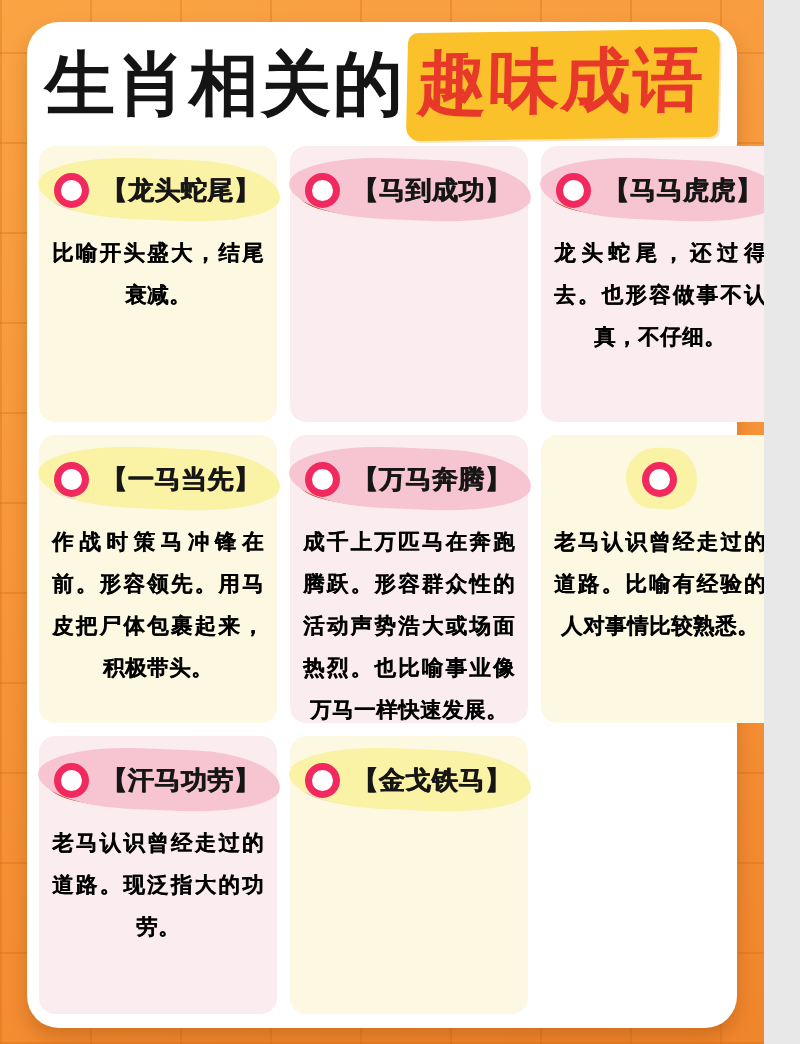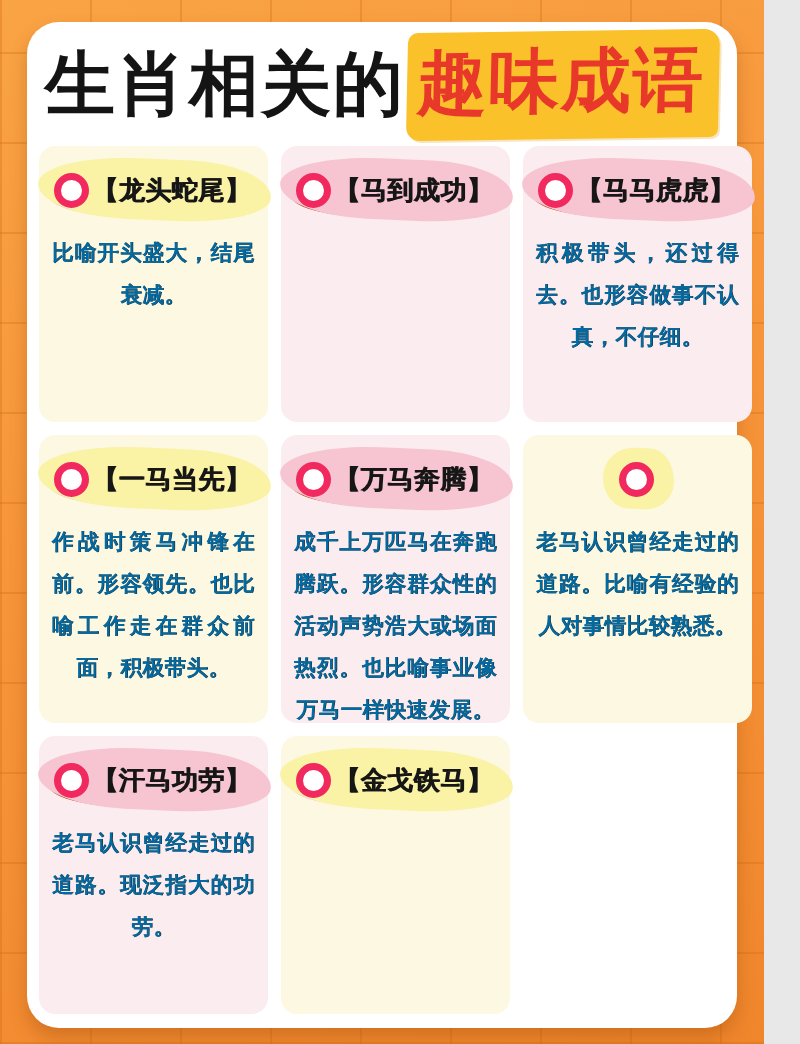--- a/index.html
+++ b/index.html
@@ -53,21 +53,21 @@
     border-radius:16px;
     display:flex;flex-direction:column;align-items:center;
     padding:20px 9px 10px 9px;
     box-sizing:border-box;
   }
   .idiom-card.yellow{background:#FCF8E1;}
   .idiom-card.pink{background:#FBEDEF;}
   
   .blob{
     position:relative;
-    display:flex;align-items:center;justify-content:center;gap:3px;
+    display:flex;align-items:center;justify-content:center;gap:12px;
     padding:7px 8px 9px 6px;
     border-radius:46% 54% 50% 50% / 70% 62% 68% 58%;
     z-index:1;
   }
   .blob::before{
     content:"";
     position:absolute;z-index:-2;
     inset:-7px -12px -3px -10px;
     border-radius:55% 45% 52% 48% / 62% 70% 55% 66%;
     transform:rotate(2.5deg);
@@ -86,21 +86,21 @@
   .idiom-title{
     font-size:26px;font-weight:900;color:#161616;
     letter-spacing:0.5px;white-space:nowrap;
     text-shadow:1px 0 0 #161616;
   }
   .idiom-desc{
     margin-top:17px;
     width:100%;
     box-sizing:border-box;
     padding:0 4px;
-    font-size:21.5px;font-weight:700;color:#0369a1;
+    font-size:21.5px;font-weight:700;color:#000000;
     line-height:1.95;
     letter-spacing:0.5px;
     text-align:justify;
     text-align-last:center;
     text-shadow:0.5px 0 0 #222222;
   }
 </style>
 </head>
 <body>
 
@@ -128,29 +128,29 @@
           <span class="idiom-title">【马到成功】</span>
         </div>
       </div>
 
 
       <div class="idiom-card pink">
         <div class="blob">
           <span class="ring-icon"></span>
           <span class="idiom-title">【马马虎虎】</span>
         </div>
-        <div class="idiom-desc">积极带头，还过得去。也形容做事不认真，不仔细。</div>
+        <div class="idiom-desc">龙头蛇尾，还过得去。也形容做事不认真，不仔细。</div>
       </div>
 
       <div class="idiom-card yellow">
         <div class="blob">
           <span class="ring-icon"></span>
           <span class="idiom-title">【一马当先】</span>
         </div>
-        <div class="idiom-desc">作战时策马冲锋在前。形容领先。也比喻工作走在群众前面，积极带头。</div>
+        <div class="idiom-desc">作战时策马冲锋在前。形容领先。用马皮把尸体包裹起来，积极带头。</div>
       </div>
 
       <div class="idiom-card pink">
         <div class="blob">
           <span class="ring-icon"></span>
           <span class="idiom-title">【万马奔腾】</span>
         </div>
         <div class="idiom-desc">成千上万匹马在奔跑腾跃。形容群众性的活动声势浩大或场面热烈。也比喻事业像万马一样快速发展。</div>
       </div>
 

